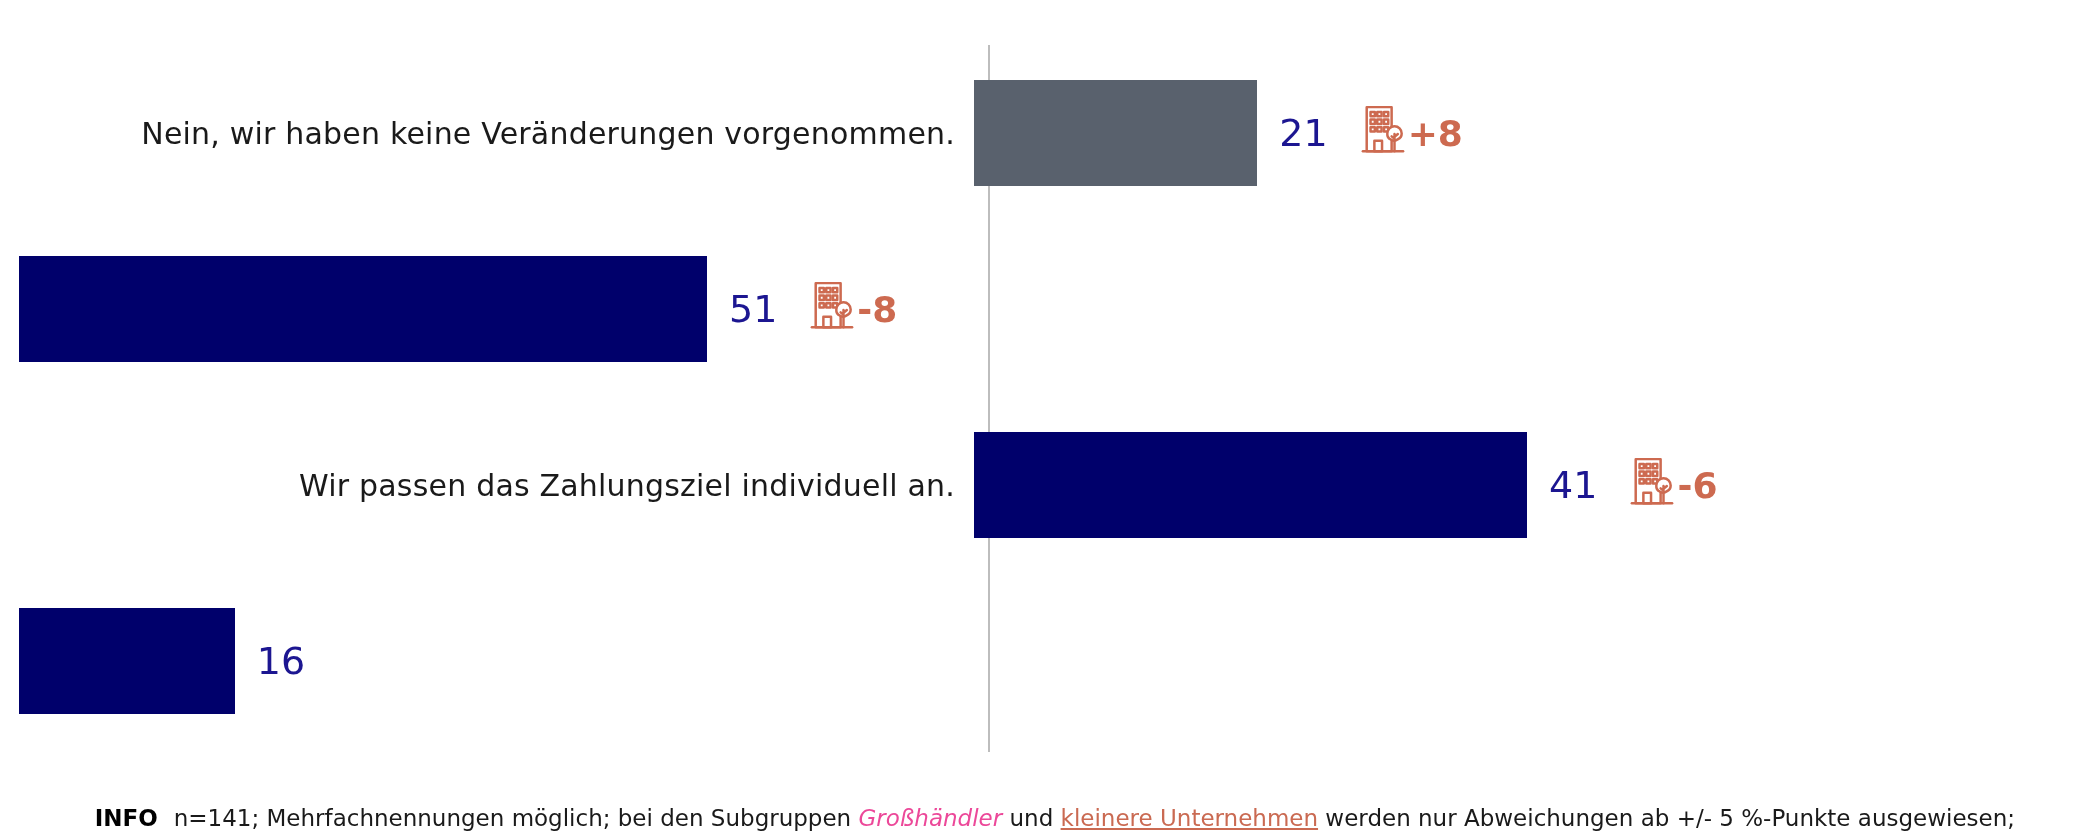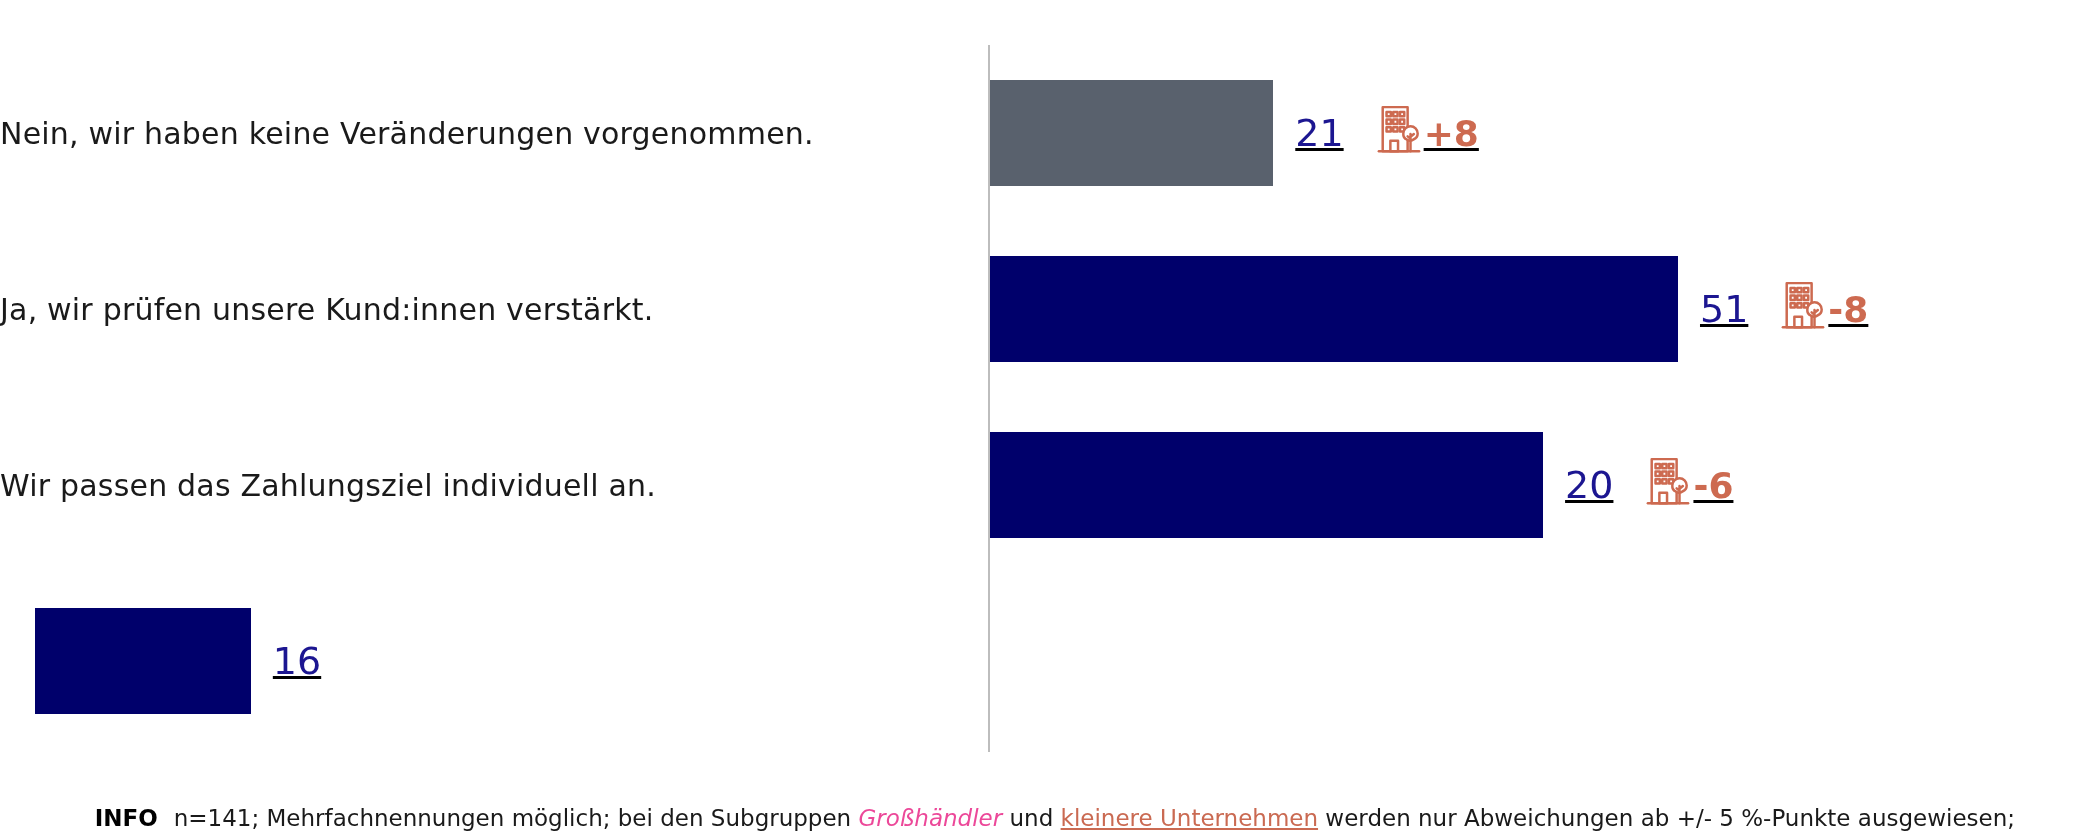--- a/index.html
+++ b/index.html
@@ -10,25 +10,25 @@
   }
   .chart{position:absolute;left:0;top:45px;width:2100px;height:707px;}
   .axis-line{
     position:absolute;left:988px;top:0;width:2px;height:707px;
     background:#bdbdbd;
   }
   .row{
     position:relative;height:176px;display:flex;align-items:center;
   }
   .row-label{
-    flex:0 0 955px;max-width:955px;text-align:left;
+    flex:0 0 955px;max-width:955px;text-align:right;
     font-size:30px;color:#1a1a1a;letter-spacing:0.2px;
   }
   .plot{
-    flex:1;display:flex;align-items:center;margin-left:35px;text-decoration:underline;
+    flex:1;display:flex;align-items:center;margin-left:19px;
   }
   .bar{
     height:106px;flex:0 0 auto;
   }
   .bar-value{
     font-size:38px;margin-left:22px;white-space:nowrap;
   }
   .delta-group{display:flex;align-items:center;margin-left:32px;}
   .company-icon{width:46px;height:58px;display:block;}
   .delta-value{
@@ -67,21 +67,20 @@
           <path d="M36 23 a7.5 7.5 0 0 1 7.5 7.5 a6.5 6.5 0 0 1 -4 6 a6 6 0 0 1 -7 .5 a6.5 6.5 0 0 1 -4 -6.5 a7.5 7.5 0 0 1 7.5 -7.5 Z" fill="#ffffff"></path>
           <path d="M36 31 v18 M36 34 l3.5 -3 M36 36 l-3 -2.5"></path>
           <path d="M3 49 h42"></path>
         </svg>
         <span class="delta-value" style="color: rgb(205, 106, 80);">+8</span>
       </span>
     </div>
   </div>
 
   <div class="row">
-    <div class="row-label">Ja, wir prüfen unsere Kund:innen verstärkt.</div>
     <div class="plot">
       <div class="bar" style="width: 687.99px; background-color: rgb(0, 0, 107);"></div>
       <span class="bar-value" style="color: rgb(28, 22, 145);">51</span>
       <span class="delta-group">
         <svg class="company-icon" viewBox="0 0 48 60" fill="none" stroke="#cd6a50" stroke-width="2.6" stroke-linecap="round" stroke-linejoin="round">
           <rect x="7" y="3" width="26" height="46"></rect>
           <rect x="11" y="8" width="4.5" height="4.5"></rect>
             <rect x="18" y="8" width="4.5" height="4.5"></rect>
             <rect x="25" y="8" width="4.5" height="4.5"></rect>
           <rect x="11" y="16" width="4.5" height="4.5"></rect>
@@ -97,21 +96,21 @@
         </svg>
         <span class="delta-value" style="color: rgb(205, 106, 80);">-8</span>
       </span>
     </div>
   </div>
 
   <div class="row">
     <div class="row-label">Wir passen das Zahlungsziel individuell an.</div>
     <div class="plot">
       <div class="bar" style="width: 553.09px; background-color: rgb(0, 0, 107);"></div>
-      <span class="bar-value" style="color: rgb(28, 22, 145);">20</span>
+      <span class="bar-value" style="color: rgb(28, 22, 145);">41</span>
       <span class="delta-group">
         <svg class="company-icon" viewBox="0 0 48 60" fill="none" stroke="#cd6a50" stroke-width="2.6" stroke-linecap="round" stroke-linejoin="round">
           <rect x="7" y="3" width="26" height="46"></rect>
           <rect x="11" y="8" width="4.5" height="4.5"></rect>
             <rect x="18" y="8" width="4.5" height="4.5"></rect>
             <rect x="25" y="8" width="4.5" height="4.5"></rect>
           <rect x="11" y="16" width="4.5" height="4.5"></rect>
             <rect x="18" y="16" width="4.5" height="4.5"></rect>
             <rect x="25" y="16" width="4.5" height="4.5"></rect>
           <rect x="11" y="24" width="4.5" height="4.5"></rect>

